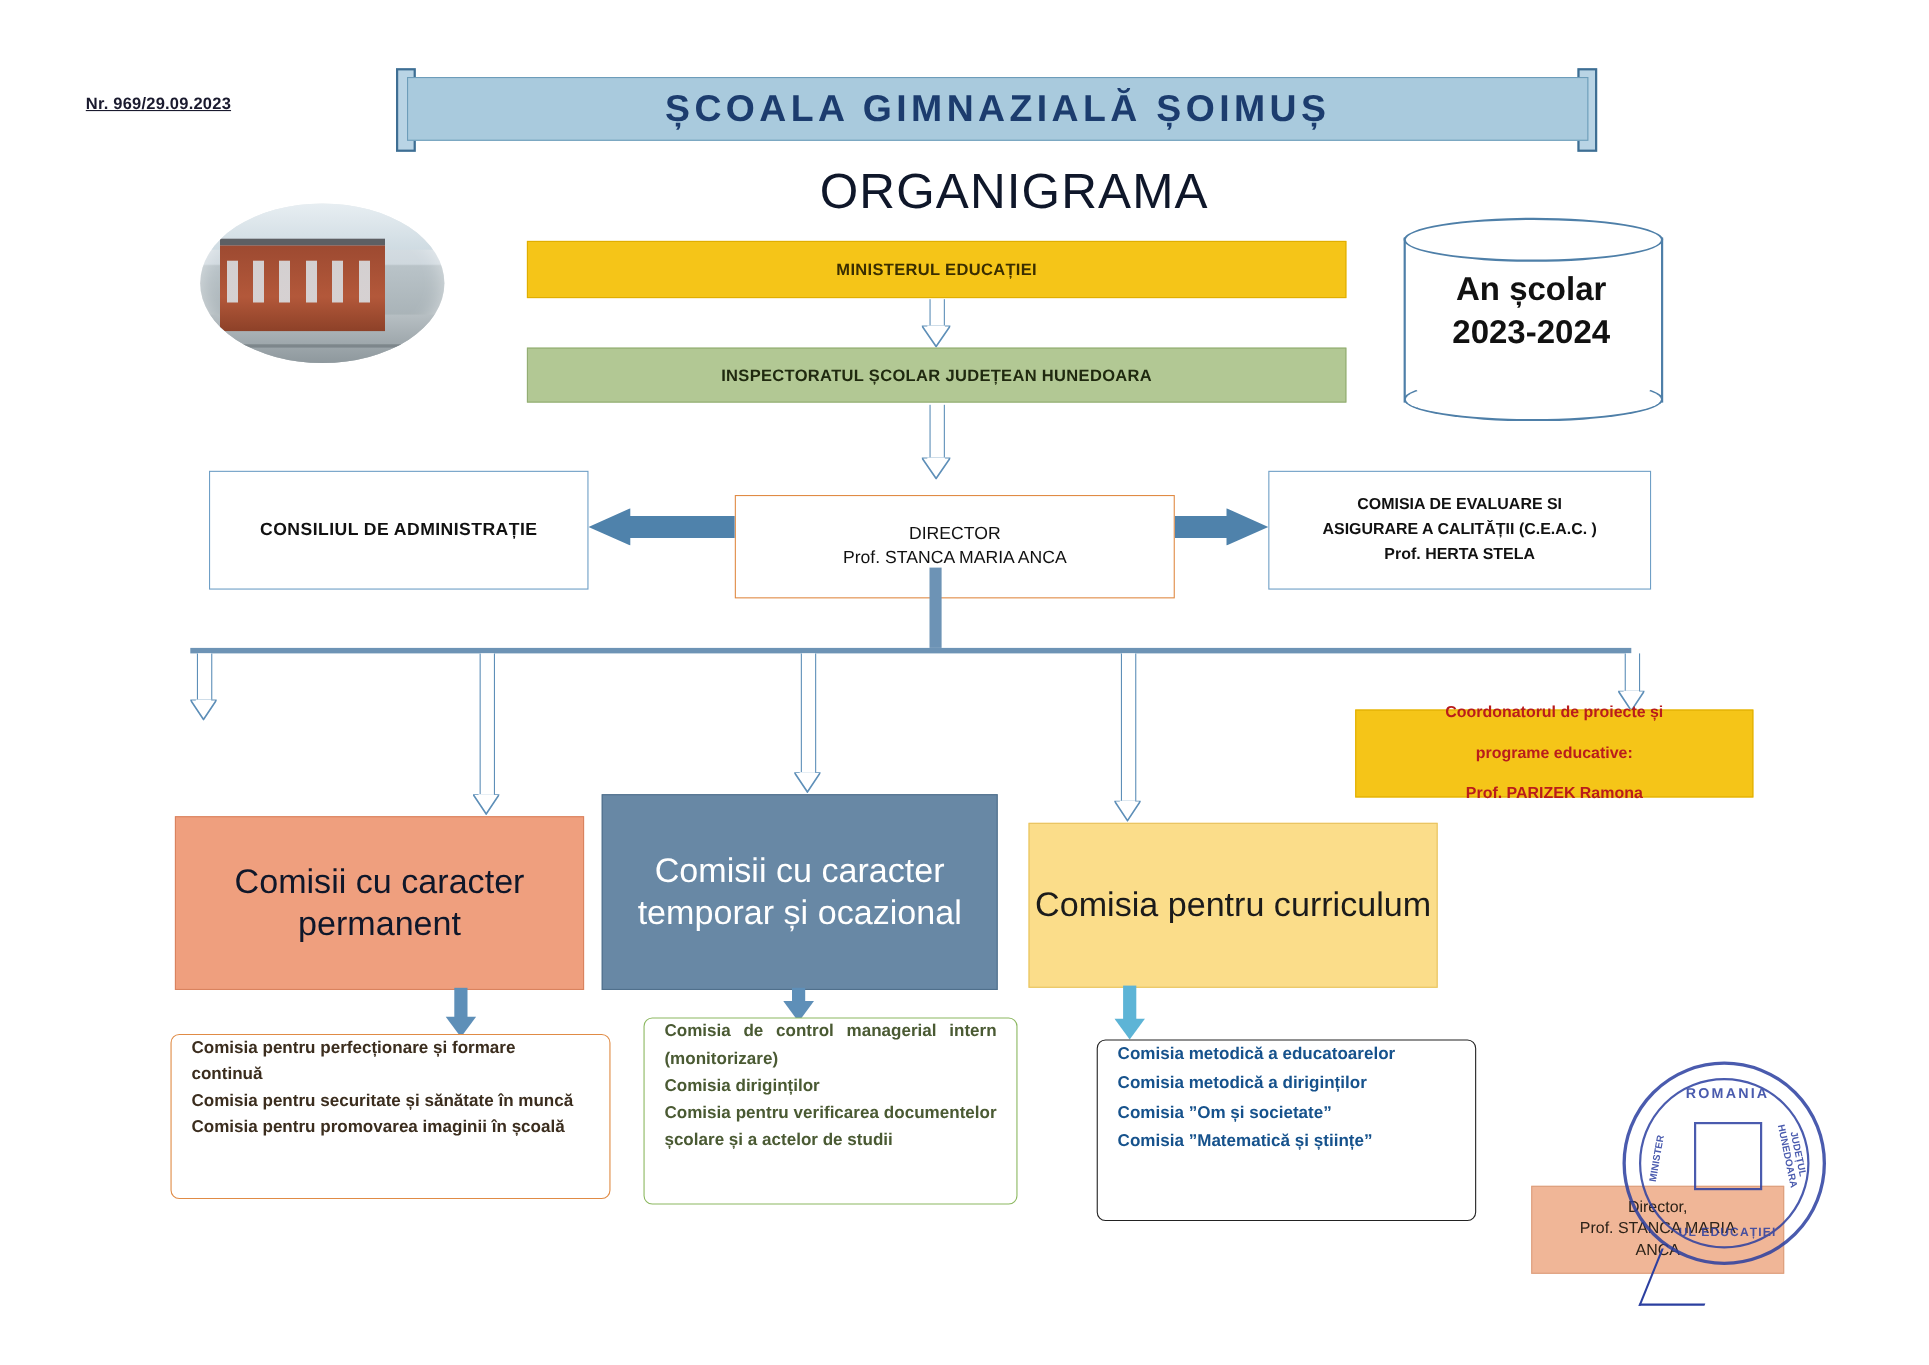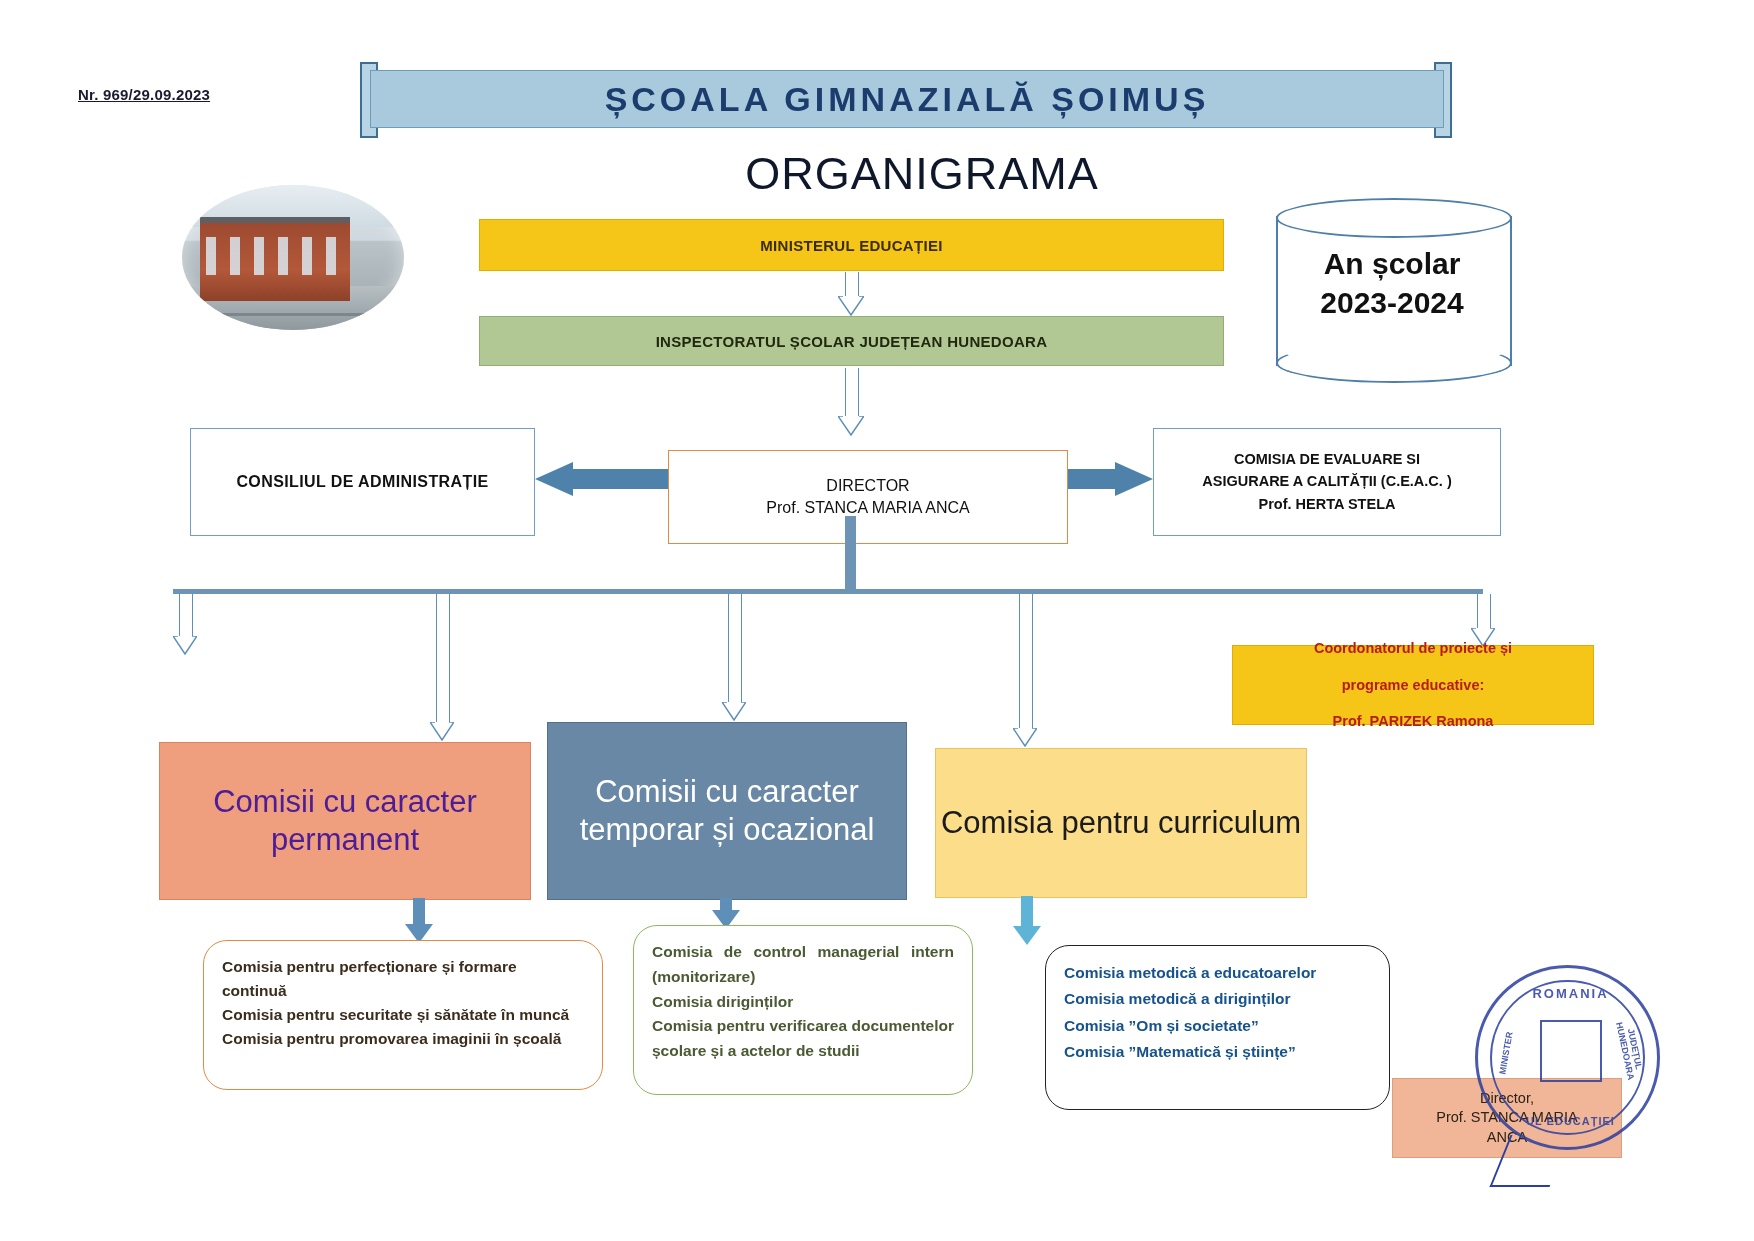--- a/index.html
+++ b/index.html
@@ -172,37 +172,36 @@
     font-size:14.5px; font-weight:bold; color:#b91c1c; line-height:1.3;
   }
 
   .bigbox {
     display:flex; align-items:center; justify-content:center;
     text-align:center; line-height:1.22;
   }
   #permanent {
     left: 159px; top: 742px; width: 372px; height: 158px;
     background:#ef9f7e; border:1px solid #d9835f;
-    font-size:31px; color:#4c1d95;
+    font-size:31px; color:#0f172a;
   }
   #temporar {
     left: 547px; top: 722px; width: 360px; height: 178px;
     background:#6888a5; border:1px solid #50708c;
     font-size:31px; color:#fff;
   }
   #curriculum {
     left: 935px; top: 748px; width: 372px; height: 150px;
     background:#fbdd8a; border:1px solid #e8c360;
     font-size:31px; color:#1b1b1b;
   }
 
   .listbox {
-    border-radius:24px; background:#fff;
-    padding:14px 18px;
-    margin-left:48px;
+    border-radius:8px; background:#fff;
+    padding:0 18px;
   }
   #list-permanent {
     left: 155px; top: 940px; width: 400px; height: 150px;
     border:1.5px solid #e08b45;
     font-size:15.5px; font-weight:bold; color:#3b2d1e; line-height:1.55;
   }
   #list-temporar {
     left: 585px; top: 925px; width: 340px; height: 170px;
     border:1.5px solid #8cb860;
     font-size:15.5px; font-weight:bold; color:#4a5a33; line-height:1.6;

